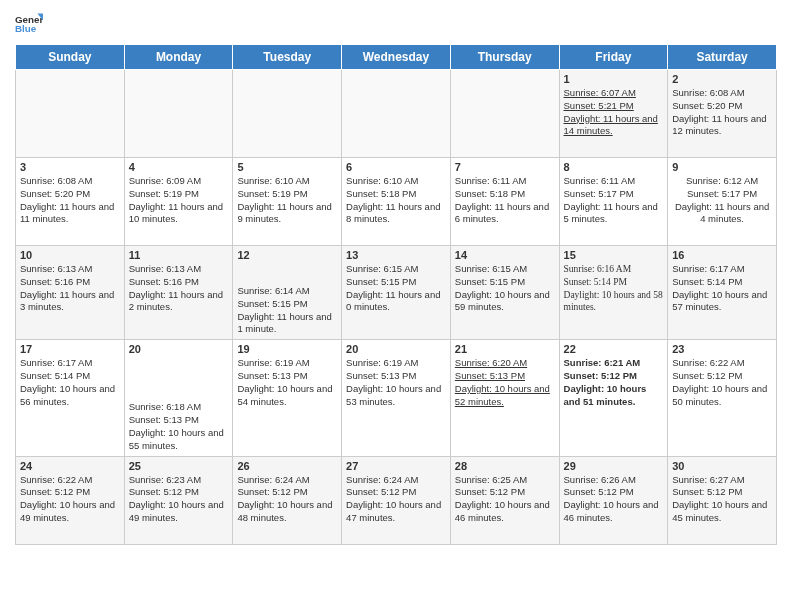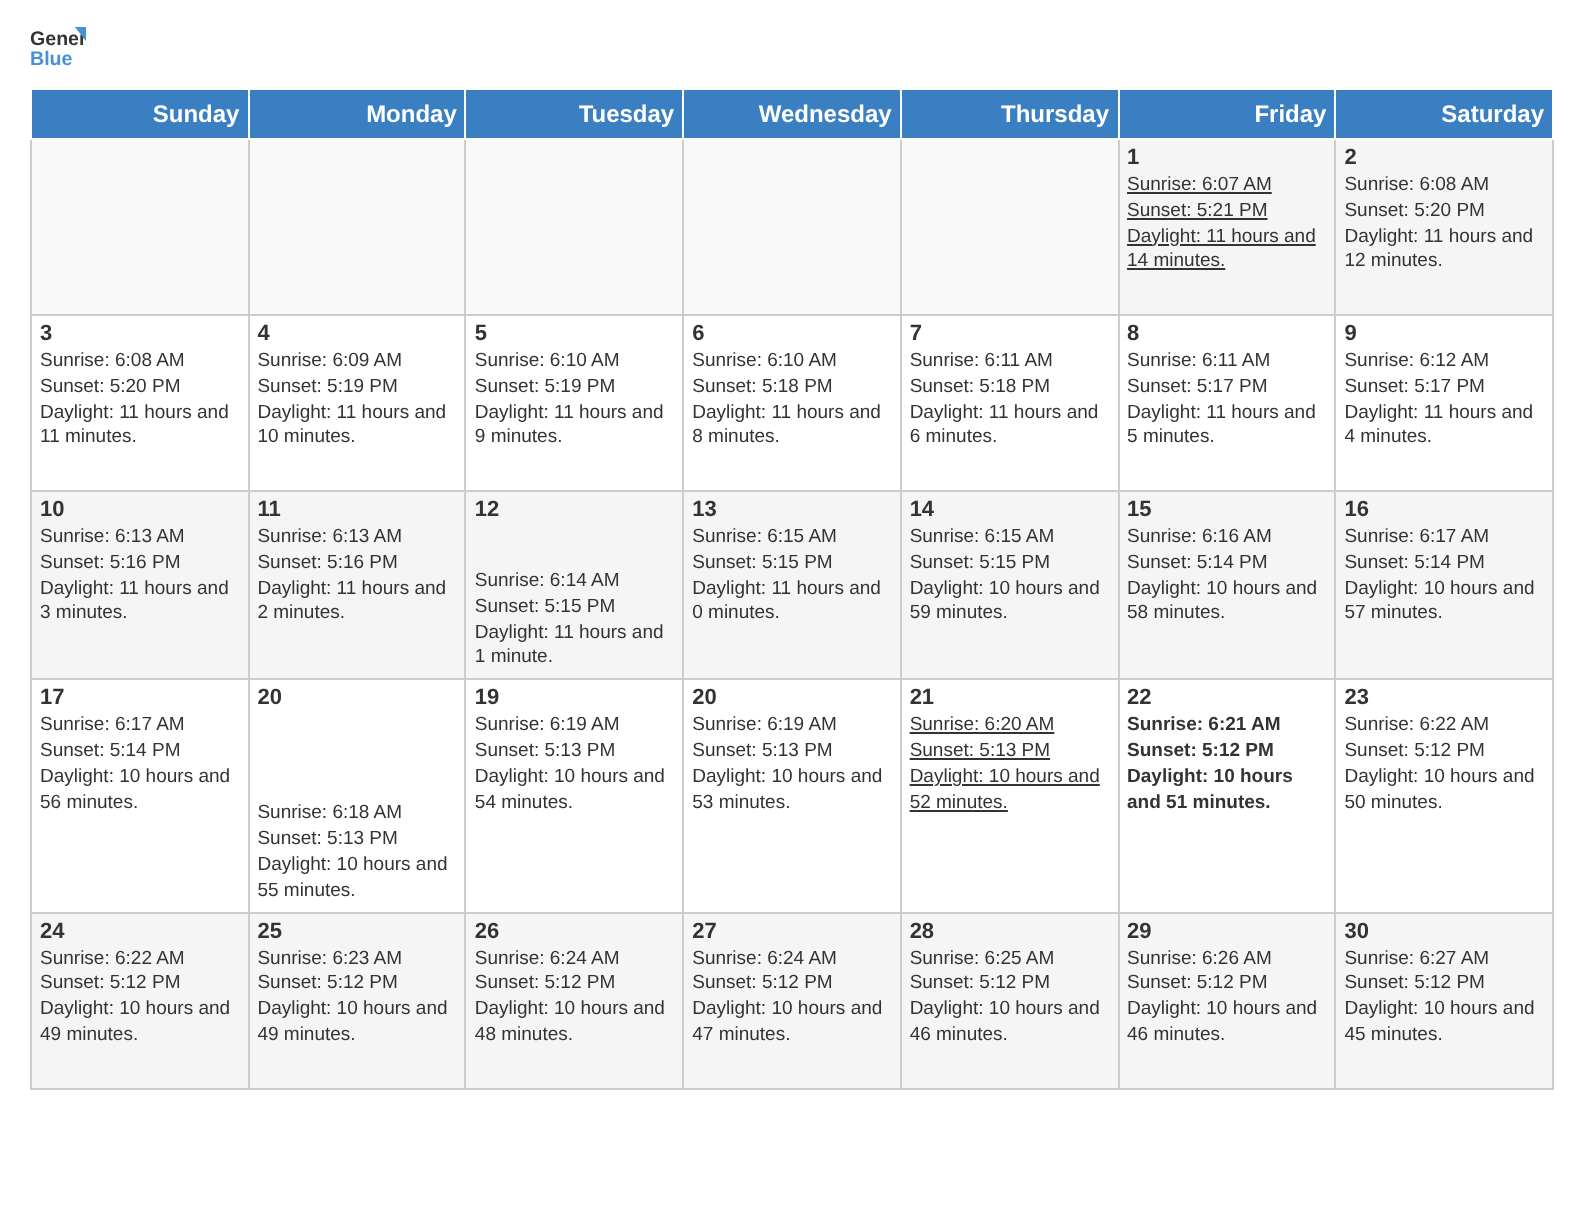--- a/index.html
+++ b/index.html
@@ -46,21 +46,21 @@
       width: 100%;
       border-collapse: collapse;
       table-layout: fixed;
     }
     thead tr th {
       background-color: #3a7fc1;
       color: #fff;
       font-size: 12px;
       font-weight: bold;
       padding: 5px 4px;
-      text-align: right;
+      text-align: center;
       border: 1px solid #fff;
     }
     tbody tr td {
       border: 1px solid #ccc;
       vertical-align: top;
       padding: 3px 4px;
       font-size: 10px;
       color: #333;
       height: 88px;
       background: #fff;
@@ -169,21 +169,21 @@
 Daylight: 11 hours and 6 minutes.</div>
           </td>
           <td>
             <span class="day-number">8</span>
             <div class="day-info" style="white-space: pre-line;">Sunrise: 6:11 AM
 Sunset: 5:17 PM
 Daylight: 11 hours and 5 minutes.</div>
           </td>
           <td>
             <span class="day-number">9</span>
-            <div class="day-info" style="white-space: pre-line;">Sunrise: 6:12 AM
+            <div class="day-info" style="white-space: pre-line; text-align: center;">Sunrise: 6:12 AM
 Sunset: 5:17 PM
 Daylight: 11 hours and 4 minutes.</div>
           </td>
         </tr>
         <tr>
           <td>
             <span class="day-number">10</span>
             <div class="day-info" style="white-space: pre-line;">Sunrise: 6:13 AM
 Sunset: 5:16 PM
 Daylight: 11 hours and 3 minutes.</div>
@@ -207,21 +207,21 @@
 Daylight: 11 hours and 0 minutes.</div>
           </td>
           <td>
             <span class="day-number">14</span>
             <div class="day-info" style="white-space: pre-line;">Sunrise: 6:15 AM
 Sunset: 5:15 PM
 Daylight: 10 hours and 59 minutes.</div>
           </td>
           <td>
             <span class="day-number">15</span>
-            <div class="day-info" style="white-space: pre-line;">Sunrise: 6:16 AM
+            <div class="day-info" style="white-space: pre-line; font-family: Liberation Serif, serif;">Sunrise: 6:16 AM
 Sunset: 5:14 PM
 Daylight: 10 hours and 58 minutes.</div>
           </td>
           <td>
             <span class="day-number">16</span>
             <div class="day-info" style="white-space: pre-line;">Sunrise: 6:17 AM
 Sunset: 5:14 PM
 Daylight: 10 hours and 57 minutes.</div>
           </td>
         </tr>

